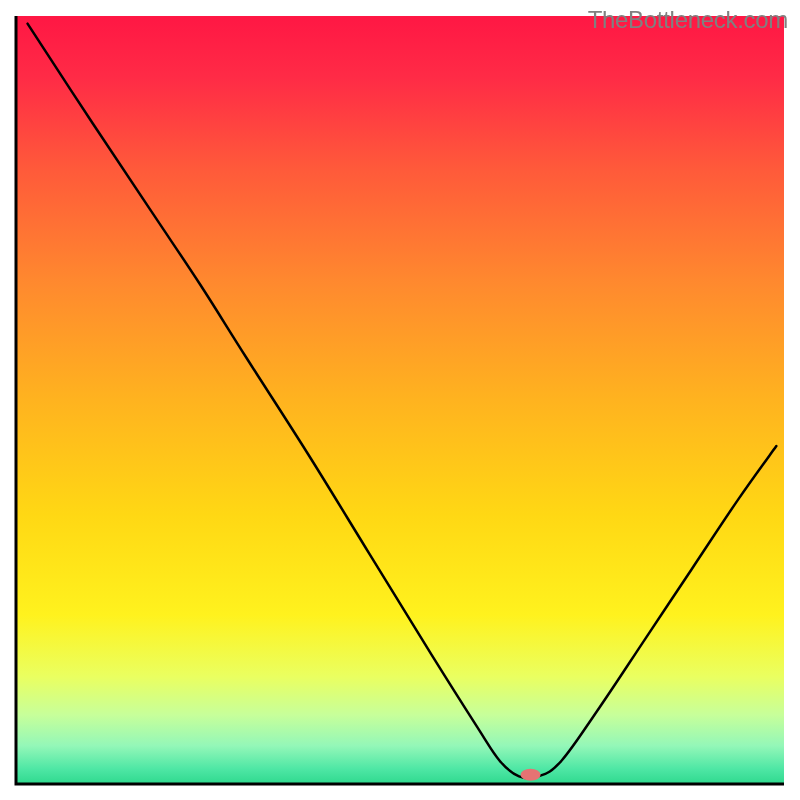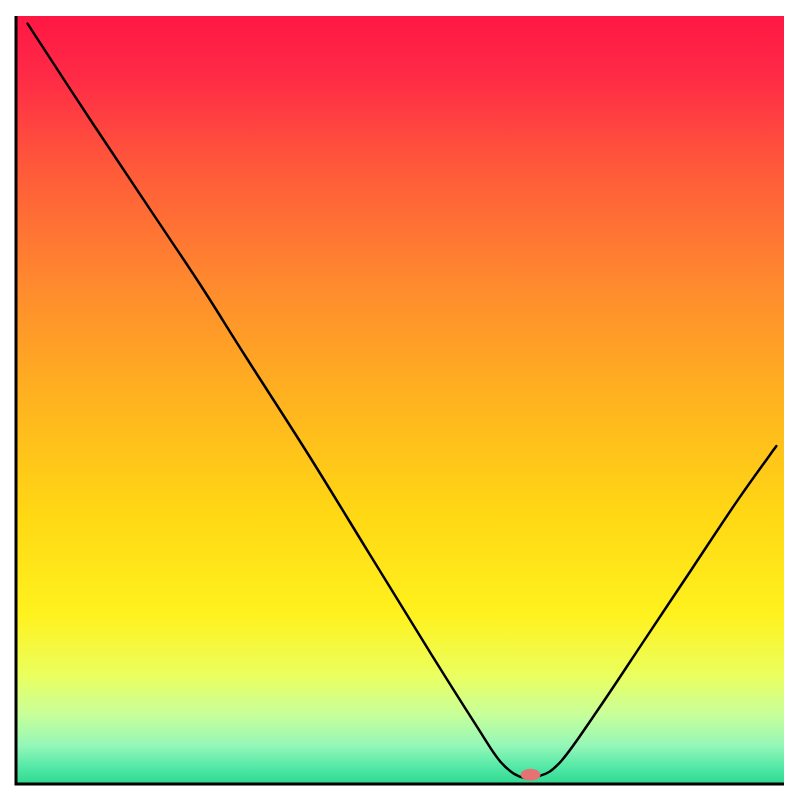--- a/index.html
+++ b/index.html
@@ -29,20 +29,21 @@
   svg {
     position: absolute;
     left: 0;
     top: 0;
   }
 </style>
 </head>
 <body>
 
 <div class="chart-container">
+  <div class="watermark">TheBottleneck.com</div>
   <svg id="chart-svg" width="800" height="800" viewBox="0 0 800 800">
       <defs>
         <linearGradient id="bg-grad" x1="0" y1="0" x2="0" y2="1">
           <stop offset="0%" stop-color="#ff1744"></stop>
           <stop offset="8%" stop-color="#ff2b46"></stop>
           <stop offset="20%" stop-color="#ff5a3a"></stop>
           <stop offset="35%" stop-color="#ff8a2e"></stop>
           <stop offset="50%" stop-color="#ffb31f"></stop>
           <stop offset="65%" stop-color="#ffd814"></stop>
           <stop offset="78%" stop-color="#fff21e"></stop>

